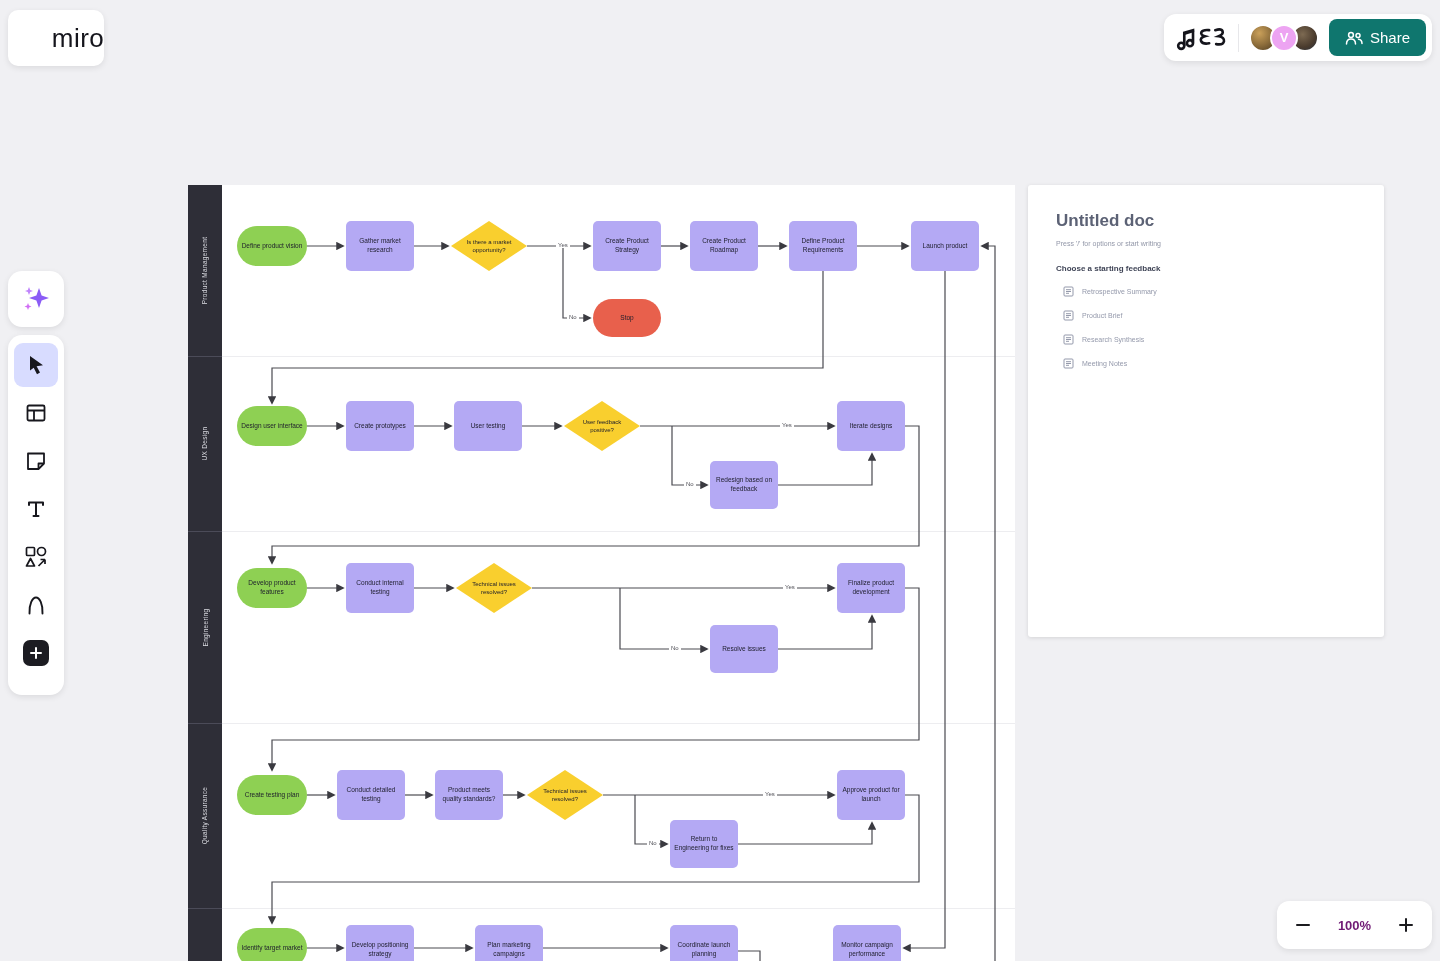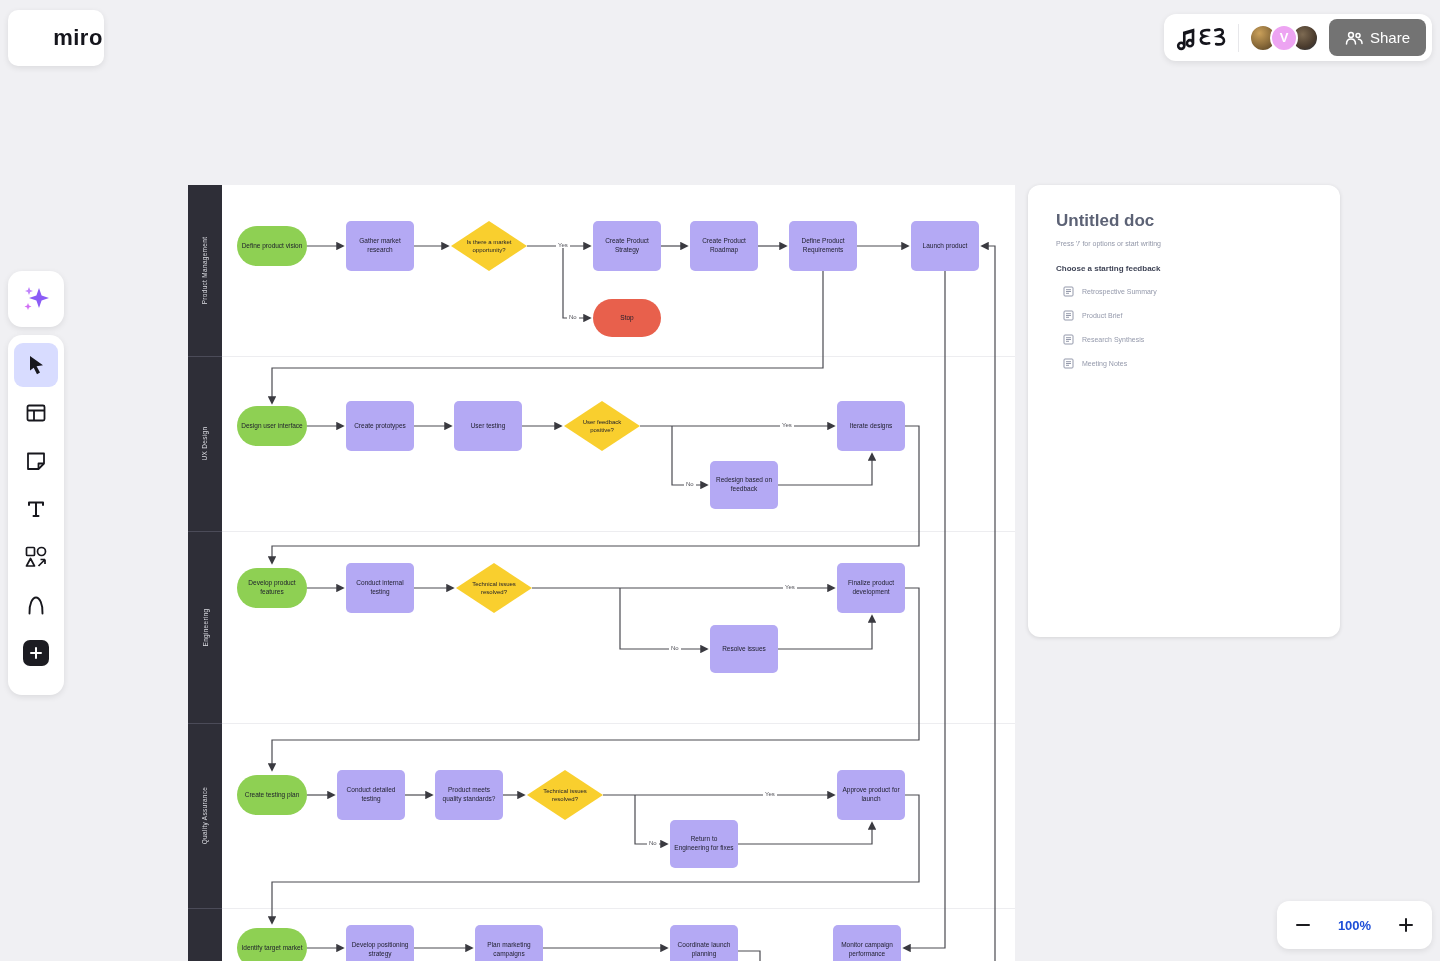--- a/index.html
+++ b/index.html
@@ -5,36 +5,36 @@
   * { margin:0; padding:0; box-sizing:border-box; }
   html,body { width:1440px; height:961px; overflow:hidden; background:#f0f0f3;
               font-family:"Liberation Sans", sans-serif; }
 
   .card { position:absolute; background:#fff; border-radius:12px;
           box-shadow:0 2px 6px rgba(0,0,0,.09); }
 
   
   .logo-card { left:8px; top:10px; width:96px; height:56px; display:flex;
                align-items:center; justify-content:center; border-radius:10px; }
-  .logo-text { font-size:22px; font-weight:700; color:#15151c; letter-spacing:.5px;margin-left:44px; }
+  .logo-text { font-size:26px; font-weight:400; color:#15151c; letter-spacing:.5px;margin-left:44px; }
 
   
   .top-right { left:1164px; top:14px; width:268px; height:47px; display:flex;
                align-items:center; padding:0 6px 0 12px; }
   .divider-v { width:1px; height:28px; background:#e7e7ea; margin:0 10px 0 8px; }
   .avatars { display:flex; align-items:center; }
   .avatar { width:28px; height:28px; border-radius:50%; border:2px solid #fff;
             display:flex; align-items:center; justify-content:center;
             font-size:13px; font-weight:700; color:#fff; }
   .avatar + .avatar { margin-left:-7px; }
   .av1 { background:radial-gradient(circle at 35% 30%, #caa05a 0%, #8a6b3a 55%, #4c3a22 100%); }
   .av2 { background:#eda4f2; z-index:2; }
   .av3 { background:radial-gradient(circle at 40% 35%, #7d6a52 0%, #4a3b2d 60%, #24303f 100%); }
   .share-btn { margin-left:10px; height:37px; padding:0 16px; border:none;
-               border-radius:8px; background:#737373; color:#fff; font-size:15px;
+               border-radius:8px; background:#0f766e; color:#fff; font-size:15px;
                font-weight:500; display:flex; align-items:center; gap:7px; cursor:pointer;
                font-family:"Liberation Sans", sans-serif; }
 
   
   .ai-card { left:8px; top:271px; width:56px; height:56px; border-radius:14px;
              display:flex; align-items:center; justify-content:center; }
   .tools-card { left:8px; top:335px; width:56px; height:360px; border-radius:14px;
                 display:flex; flex-direction:column; align-items:center; padding:6px 0; }
   .tool-cell { width:44px; height:44px; border-radius:9px; display:flex;
                align-items:center; justify-content:center; margin:2px 0; cursor:pointer; }
@@ -61,34 +61,34 @@
           padding:2px 4px; z-index:2; cursor:pointer; }
   .process  { background:#b4a9f4; border-radius:5px; }
   .start    { background:#8ed053; border-radius:20px; }
   .stop     { background:#e8604c; border-radius:19px; }
   .decision { background:#f9cf2e; clip-path:polygon(50% 0,100% 50%,50% 100%,0 50%);
               padding:5px 13px; font-size:6px; }
   .edge-label { position:absolute; font-size:6px; color:#4f4f56; background:#fff;
                 padding:0 2px; z-index:3; }
 
   
-  .doc-panel { left:1028px; top:185px; width:312px; height:452px; border-radius:12px;
+  .doc-panel { left:1028px; top:185px; width:356px; height:452px; border-radius:3px;
                box-shadow:0 1px 4px rgba(0,0,0,.12); padding:26px 28px; }
   .doc-title { font-size:17px; font-weight:700; color:#5c6275; }
   .doc-hint { font-size:7px; color:#9297a8; margin-top:9px; }
   .doc-heading { font-size:8px; font-weight:700; color:#3f4456; margin-top:17px; }
   .tpl-item { display:flex; align-items:center; gap:8px; margin-top:13px;
               padding-left:7px; cursor:pointer; }
   .tpl-item span { font-size:7px; color:#9499ab; }
 
   
   .zoom-card { left:1277px; top:901px; width:155px; height:48px; display:flex;
                align-items:center; justify-content:space-between; padding:0 18px; }
   .zoom-btn { background:none; border:none; cursor:pointer; display:flex; align-items:center; }
-  .zoom-level { font-size:13px; font-weight:600; color:#1d4ed8; }
+  .zoom-level { font-size:13px; font-weight:600; color:#701a75; }
 
   svg { display:block; }
 </style>
 </head>
 <body>
 
 <div class="card logo-card">
   <span class="logo-text">miro</span>
 </div>
 

